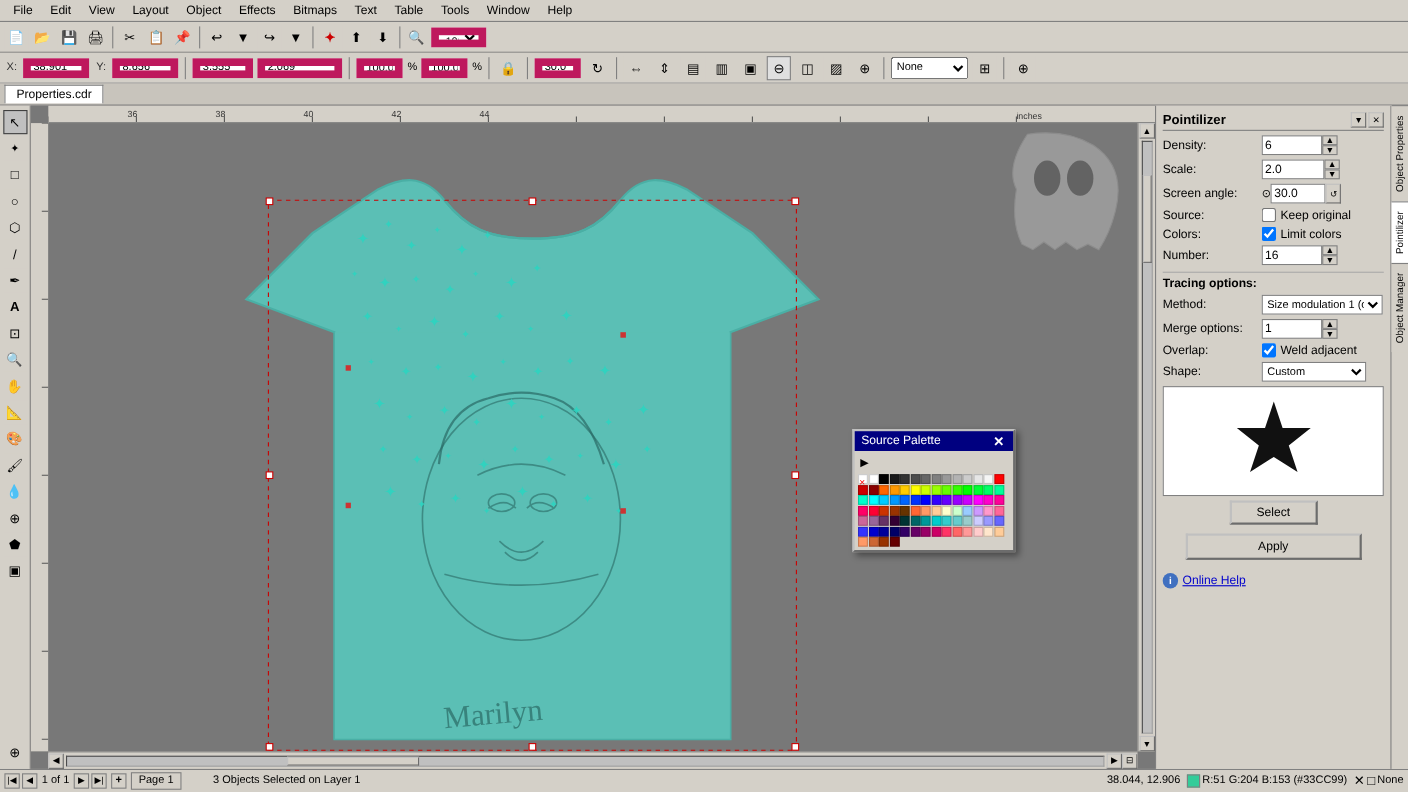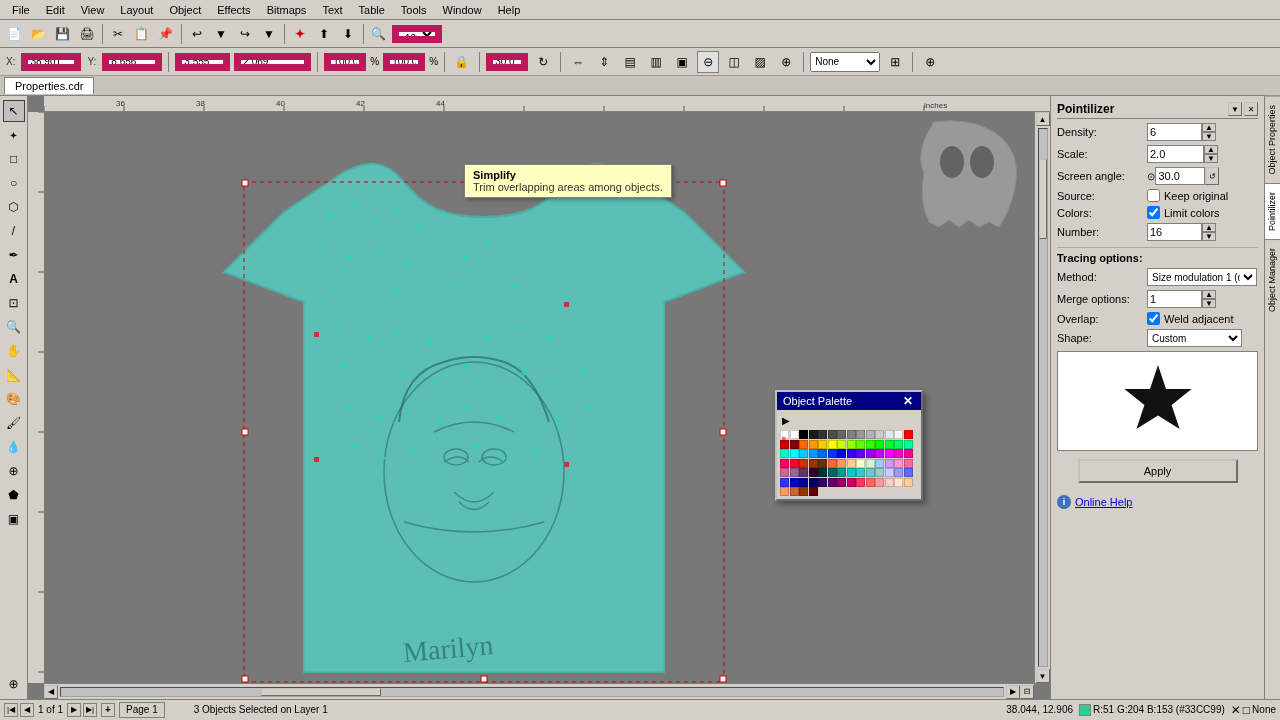--- a/index.html
+++ b/index.html
@@ -325,24 +325,20 @@
             <text x="245" y="275" font-size="8">✦</text>
           </g>
 
           <rect x="0" y="140" width="5" height="5" fill="#cc3333"></rect>
           <rect x="250" y="110" width="5" height="5" fill="#cc3333"></rect>
           <rect x="0" y="265" width="5" height="5" fill="#cc3333"></rect>
           <rect x="250" y="270" width="5" height="5" fill="#cc3333"></rect>
         </svg>
       </div>
 
-      <div id="tooltip" style="position:absolute; top:52px; left:420px; background:#ffffc0; border:1px solid #808080; padding:4px 8px; font-size:11px; z-index:100; box-shadow:2px 2px 4px rgba(0,0,0,0.3);">
-        <div style="font-weight:bold;">Simplify</div>
-        <div style="color:#333;">Trim overlapping areas among objects.</div>
-      </div>
 
       <div style="position:absolute; top:0; right:0; width:130px; height:120px; opacity:0.4;">
         <svg width="130" height="120">
           <path d="M30,10 Q65,5 90,20 Q120,40 110,80 Q105,100 95,115 L85,110 L75,115 L65,108 L55,115 L45,108 L35,115 L25,110 Q15,90 20,60 Q10,40 30,10 Z" fill="#cccccc" stroke="#aaaaaa"></path>
           <ellipse cx="48" cy="50" rx="12" ry="16" fill="#444"></ellipse>
           <ellipse cx="78" cy="50" rx="12" ry="16" fill="#444"></ellipse>
         </svg>
       </div>
 
     </div>
@@ -455,20 +451,23 @@
         </select>
       </div>
 
       <div id="shape-preview" style="width:100%; height:100px; background:white; border:1px solid #808080; display:flex; align-items:center; justify-content:center; margin:4px 0;">
         <svg width="90" height="90" viewBox="-50 -50 100 100">
 
           <polygon points="0,-45 10,-15 42,-15 17,5 27,35 0,18 -27,35 -17,5 -42,-15 -10,-15" fill="#111111"></polygon>
         </svg>
       </div>
 
+      <div style="display:flex; justify-content:center; margin-bottom:4px;">
+        <button class="action-btn" style="width:80px; height:22px; background:#d4d0c8; border:2px outset #c0c0c0; cursor:pointer; font-size:11px;">Select</button>
+      </div>
 
       <div style="display:flex; justify-content:center; margin-bottom:6px;">
         <button class="action-btn-wide" style="width:160px; height:24px; background:#d4d0c8; border:2px outset #c0c0c0; cursor:pointer; font-size:11px;">Apply</button>
       </div>
 
       <div style="display:flex; align-items:center; gap:4px; padding:2px 0;">
         <span class="info-icon">i</span>
         <span class="online-help">Online Help</span>
       </div>
 
@@ -479,21 +478,21 @@
       <div class="side-tab active" style="writing-mode:vertical-rl; transform:rotate(180deg); padding:8px 2px; font-size:9px; cursor:pointer; border-bottom:1px solid #808080; background:white;">Pointilizer</div>
       <div class="side-tab" style="writing-mode:vertical-rl; transform:rotate(180deg); padding:8px 2px; font-size:9px; cursor:pointer; border-bottom:1px solid #808080;">Object Manager</div>
     </div>
 
   </div>
 
 </div>
 
 <div id="palette-popup" style="position:fixed; top:390px; left:775px; width:148px; background:#d4d0c8; border:2px outset #c0c0c0; z-index:200; box-shadow:3px 3px 6px rgba(0,0,0,0.4);">
   <div id="palette-header" style="display:flex; justify-content:space-between; align-items:center; padding:2px 6px; background:#000080; color:white; font-size:11px; cursor:move;">
-    <span>Object Palette</span>
+    <span>Source Palette</span>
     <button style="background:none; border:none; color:white; cursor:pointer; font-size:12px; font-weight:bold; padding:0 2px;">✕</button>
   </div>
   <div id="palette-body" style="padding:3px;">
     <div style="display:flex; align-items:center; margin-bottom:2px;">
       <span style="font-size:10px; cursor:pointer; padding:2px;">▶</span>
     </div>
 
     <div style="display: grid; flex-wrap: wrap; gap: 0.5px; grid-template-columns: repeat(14, 9px);" id="color-grid">
     <div title="None" style="width: 9px; height: 9px; cursor: pointer; border: 0.5px solid rgba(0, 0, 0, 0.2); background: white; position: relative;"><span style="color:red; font-size:7px; line-height:9px;">✕</span></div>
         <div title="#ffffff" style="width: 9px; height: 9px; cursor: pointer; border: 0.5px solid rgba(0, 0, 0, 0.2); background: rgb(255, 255, 255);"></div>

